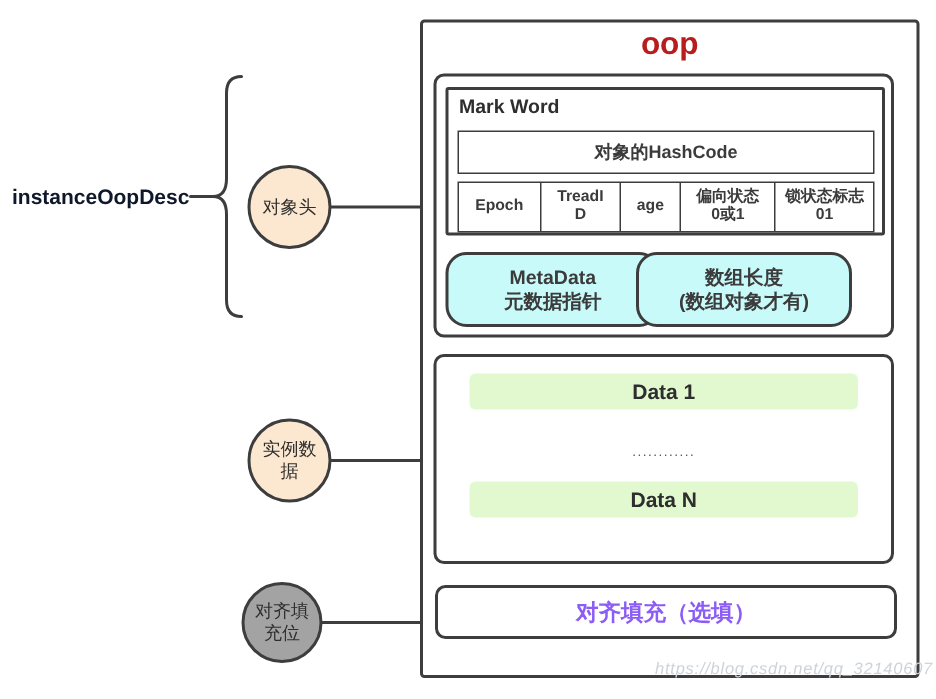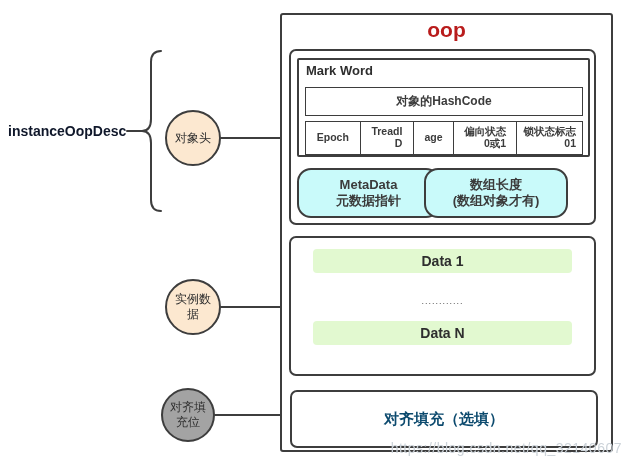--- a/index.html
+++ b/index.html
@@ -20,54 +20,54 @@
                    border: 2px solid #3d3d3d; border-radius: 7px; }
   .markword-box { left: 297px; top: 58px; width: 293px; height: 99px;
                   border: 2px solid #3d3d3d; border-radius: 2px; }
   .markword-title { left: 306px; top: 63px; font-size: 13px; font-weight: bold; color: #2e2e2e; }
   .hashcode-box { left: 305px; top: 87px; width: 278px; height: 29px;
                   border: 1.5px solid #3d3d3d; font-size: 12px; font-weight: bold; }
   .cells-row { left: 305px; top: 121px; width: 278px; height: 34px;
                border: 1.5px solid #3d3d3d; display: flex; }
   .cell { border-right: 1.5px solid #3d3d3d; font-size: 10.5px; font-weight: bold;
           line-height: 1.1; display: flex; align-items: center; justify-content: center;
-          text-align: right; white-space: pre-line; }
+          text-align: center; white-space: pre-line; }
   .cell:last-child { border-right: none; }
   .c0 { width: 55px; } .c1 { width: 54px; } .c2 { width: 40px; } .c3 { width: 64px; } .c4 { width: 65px; }
 
   .cyan-box { top: 168px; height: 50px; border: 2px solid #3d3d3d; border-radius: 14px;
               font-size: 13px; font-weight: bold; line-height: 1.25; }
   .cyan1 { left: 297px; width: 143px; }
   .cyan2 { left: 424px; width: 144px; }
 
   
   .inst-box { left: 289px; top: 236px; width: 307px; height: 140px;
               border: 2px solid #3d3d3d; border-radius: 7px; }
   .green-bar { left: 313px; width: 259px; height: 24px; border-radius: 4px;
                font-size: 14px; font-weight: bold; color: #2e2e2e; }
   .bar1 { top: 249px; } .bar2 { top: 321px; }
   .dots { left: 313px; top: 296px; width: 259px; text-align: center;
           font-size: 9px; letter-spacing: 1px; color: #555; }
 
   
-  .pad-box { left: 290px; top: 390px; width: 308px; height: 58px;
+  .pad-box { left: 290px; top: 390px; width: 308px; height: 36px;
              border: 2px solid #3d3d3d; border-radius: 7px;
-             font-size: 15px; font-weight: bold; color: #0c4a6e; }
+             font-size: 15px; font-weight: bold; color: #8b5cf6; }
 
   
   .root-label { left: 8px; top: 123px; width: 118px; font-size: 14px; font-weight: bold;
                 color: #0f172a; text-align: right; }
   .circle { border: 2px solid #3d3d3d; border-radius: 50%;
             font-size: 12px; line-height: 1.25; color: #2e2e2e; }
   .circ1 { left: 165px; top: 110px; width: 56px; height: 56px; }
   .circ2 { left: 165px; top: 279px; width: 56px; height: 56px; }
   .circ3 { left: 161px; top: 388px; width: 54px; height: 54px; }
 
   .watermark { left: 300px; top: 440px; width: 322px; text-align: right;
-               font-size: 14px; letter-spacing: 0.5px; }
+               font-size: 11px; letter-spacing: 0.5px; font-style: italic; }
 
   svg.connectors { position: absolute; left: 0; top: 0; pointer-events: none; }
 </style>
 </head>
 <body>
 
 <svg class="connectors" width="624" height="466" viewBox="0 0 624 466">
   <g stroke="#3d3d3d" stroke-width="2" fill="none" stroke-linecap="round">
     <path d="M 161 51 Q 151 51 151 62 L 151 119 Q 151 131 142 131 Q 151 131 151 143 L 151 200 Q 151 211 161 211"></path>
     <path d="M 127 131 L 142 131"></path>

